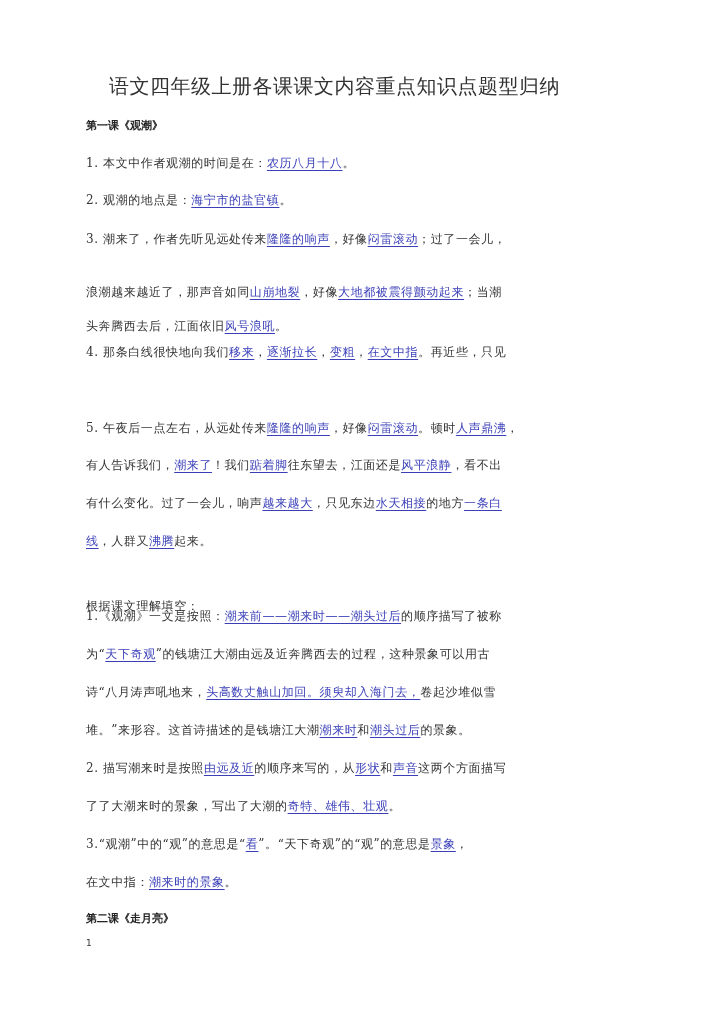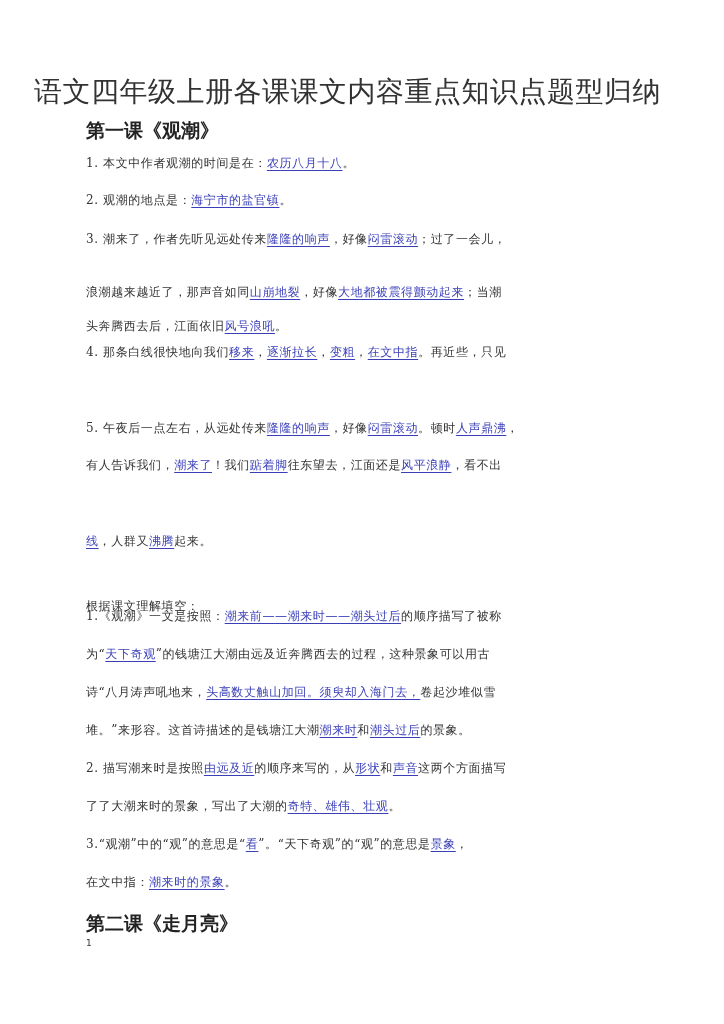--- a/index.html
+++ b/index.html
@@ -1,22 +1,22 @@
 <!DOCTYPE html>
 <html><head>
   <meta charset="utf-8">
   <style>
     html, body { margin: 0; padding: 0; background: #ffffff; }
     body { width: 724px; height: 1024px; position: relative; overflow: hidden;
       font-family: "DejaVu Serif", "Liberation Serif", serif; color: #333333; }
     .page { position: absolute; left: 0; top: 0; width: 724px; height: 1024px; background: #ffffff; }
-    .title { position: absolute; left: 16px; width: 663px; top: 73px; text-align: center;
-      font-size: 28px; letter-spacing: 0.5px; color: #333; }
+    .title { position: absolute; left: 3px; width: 663px; top: 73px; text-align: center;
+      font-size: 20px; letter-spacing: 0.5px; color: #333; }
     .h { position: absolute; left: 86px; font-family: "DejaVu Sans", "Liberation Sans", sans-serif;
-      font-weight: bold; font-size: 19px; color: #222; }
+      font-weight: bold; font-size: 11px; color: #222; }
     .line { position: absolute; left: 86px; font-size: 12px; white-space: nowrap; color: #333;
       letter-spacing: 0.6px; }
     .a { color: #3a3fb8; text-decoration: underline; text-underline-offset: 3px; }
     .pn { position: absolute; left: 86px; top: 938px; font-size: 9px;
       font-family: "DejaVu Sans", sans-serif; color: #333; }
   </style>
 </head>
 <body>
 
 <div class="page">
@@ -45,20 +45,23 @@
   <div class="line" style="top:344px">
     <span>4. 那条白线很快地向我们</span><span class="a">移来</span><span>，</span><span class="a">逐渐拉长</span><span>，</span><span class="a">变粗</span><span>，</span><span class="a">在文中指</span><span>。再近些，只见</span>
   </div>
 
   <div class="line" style="top:420px">
     <span>5. 午夜后一点左右，从远处传来</span><span class="a">隆隆的响声</span><span>，好像</span><span class="a">闷雷滚动</span><span>。顿时</span><span class="a">人声鼎沸</span><span>，</span>
   </div>
   <div class="line" style="top:457px">
     <span>有人告诉我们，</span><span class="a">潮来了</span><span>！我们</span><span class="a">踮着脚</span><span>往东望去，江面还是</span><span class="a">风平浪静</span><span>，看不出</span>
   </div>
+  <div class="line" style="top:495px">
+    <span>有什么变化。过了一会儿，响声</span><span class="a">越来越大</span><span>，只见东边</span><span class="a">水天相接</span><span>的地方</span><span class="a">一条白</span>
+  </div>
   <div class="line" style="top:533px">
     <span class="a">线</span><span>，人群又</span><span class="a">沸腾</span><span>起来。</span>
   </div>
 
   <div class="line" style="top:598px">根据课文理解填空：</div>
 
   <div class="line" style="top:608px">
     <span>1.《观潮》一文是按照：</span><span class="a">潮来前——潮来时——潮头过后</span><span>的顺序描写了被称</span>
   </div>
   <div class="line" style="top:684px">

